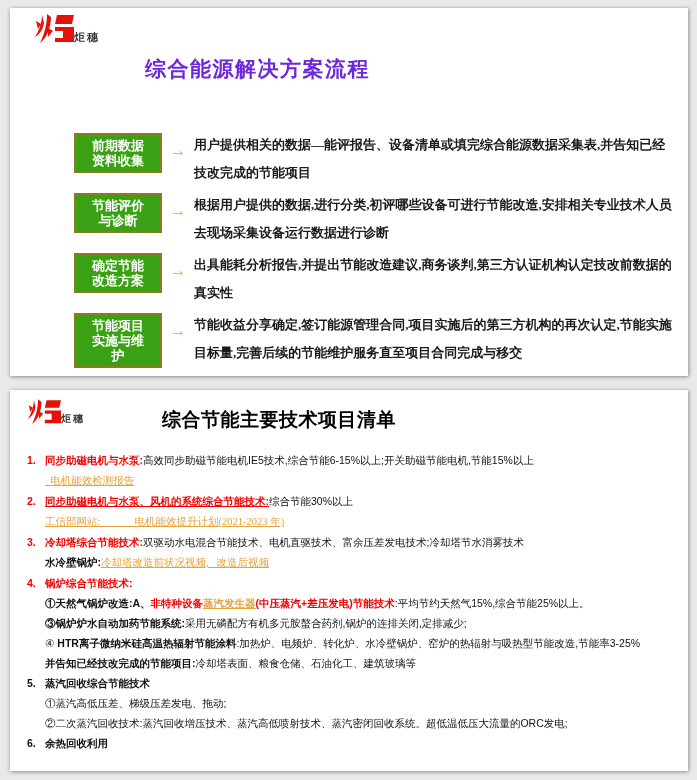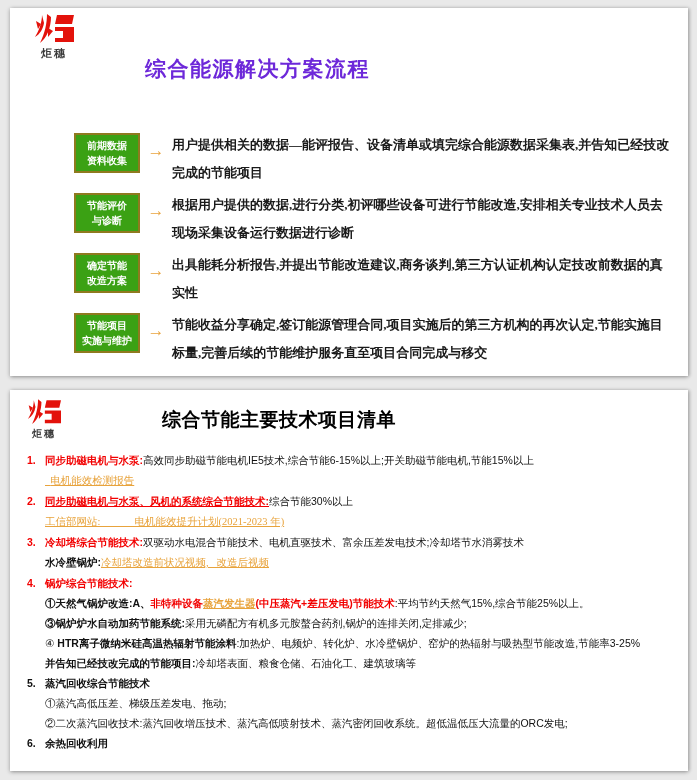--- a/index.html
+++ b/index.html
@@ -10,37 +10,37 @@
     overflow:hidden;
   }
   .card{
     position:absolute;left:10px;width:678px;background:#ffffff;
     box-shadow:0 1px 4px rgba(0,0,0,.35), 2px 0 3px rgba(0,0,0,.12);
   }
   #card1{top:8px;height:368px;}
   #card2{top:390px;height:381px;}
 
   
-  .logo{position:absolute;display:flex;flex-direction:column;align-items:center;}
+  .logo{position:absolute;display:flex;flex-direction:row;align-items:flex-end;}
   #card1 .logo{left:24px;top:6px;}
   #card2 .logo{left:17px;top:9px;}
   .logo-text{font-size:11px;color:#3a3a3a;font-weight:bold;letter-spacing:2px;margin-top:1px;}
   #card2 .logo-text{font-size:10px;}
 
   
   .slide1-title{
     margin:48px 0 0 135px;font-size:21px;font-weight:bold;color:#6d28d9;
     letter-spacing:1.5px;line-height:26px;
   }
   .flow{margin:49px 14px 0 64px;}
   .flow-row{display:flex;align-items:flex-start;min-height:56px;margin-bottom:4px;}
   .flow-box{
-    flex:0 0 56px;min-height:28px;padding:3px 3px;margin-top:2px;
+    flex:0 0 56px;min-height:28px;padding:3px 14px;margin-top:2px;
     background:#3BA114;border:2px solid #8F7A1F;
-    color:#fff;font-size:10px;font-weight:bold;text-align:center;
+    color:#fff;font-size:13px;font-weight:bold;text-align:center;
     white-space:pre-line;line-height:15px;
   }
   .flow-arrow{flex:0 0 32px;text-align:center;color:#E8A33D;font-size:17px;line-height:40px;font-weight:bold;}
   .flow-desc{
     flex:0 1 515px;max-width:515px;
     font-family:"Liberation Serif",serif;font-weight:bold;
     font-size:13px;line-height:28px;color:#1a1a1a;
   }
 
   

